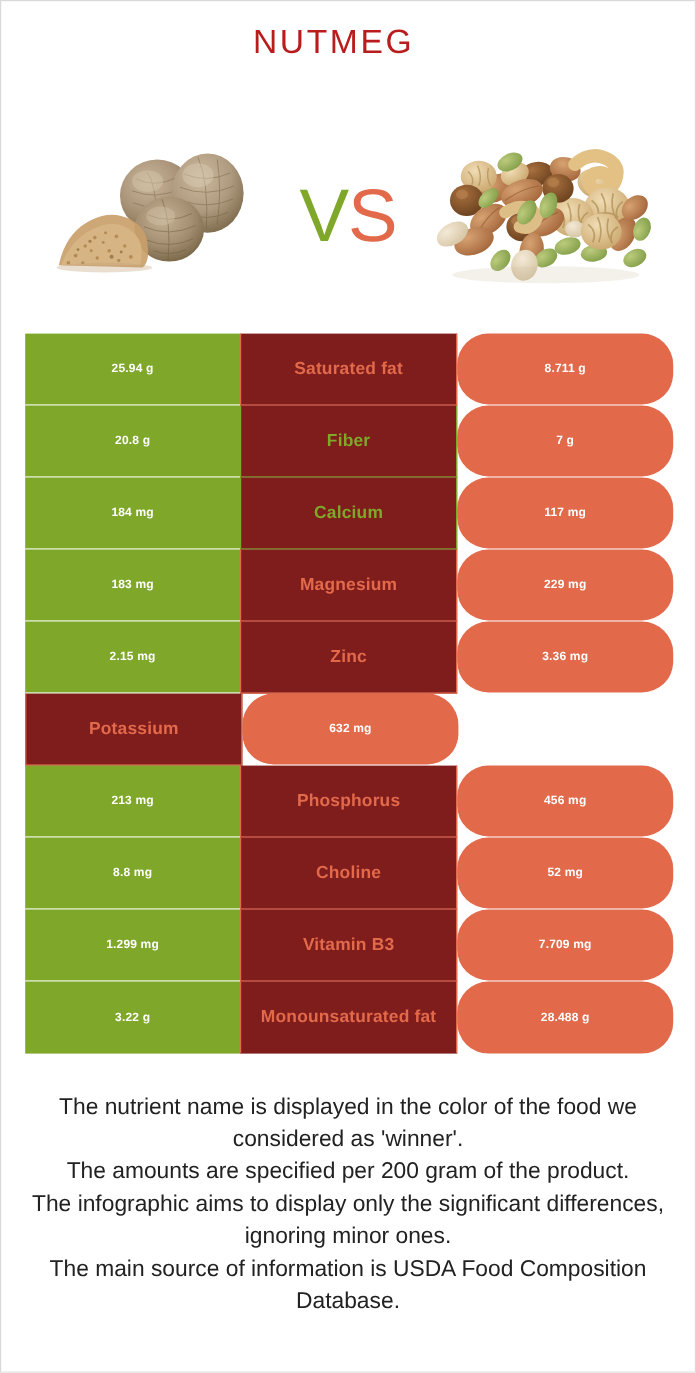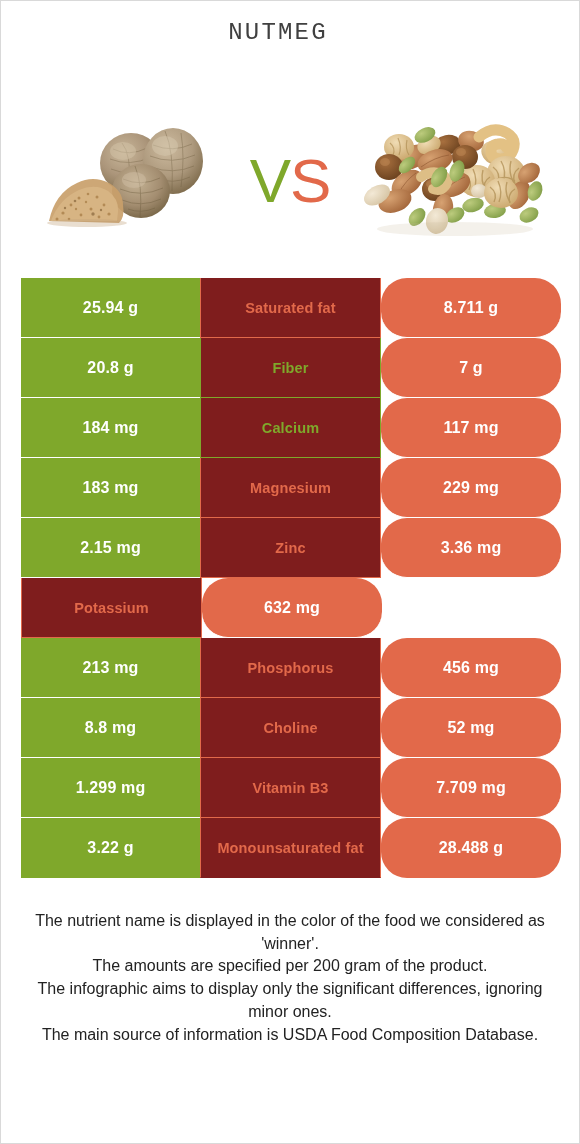--- a/index.html
+++ b/index.html
@@ -27,26 +27,26 @@
   
   .header {
     display: flex;
     align-items: flex-start;
     padding: 18px 0 0 0;
     height: 44px;
   }
   .header-title {
     flex: 1;
     text-align: center;
-    font-size: 24px;
+    font-size: 28px;
     font-weight: 300;
     letter-spacing: 2.2px;
-    color: #404040;
+    color: #b91c1c;
     text-transform: uppercase;
-    font-family: Liberation Mono, monospace;
+    font-family: Liberation Sans, sans-serif;
     white-space: nowrap;
   }
   .header-title.left  { padding-right: 24px; }
   .header-title.right { padding-left: 14px; }
 
   
   .hero {
     position: relative;
     height: 215px;
     display: flex;
@@ -85,21 +85,21 @@
   .row {
     display: flex;
     height: 60px;
     align-items: stretch;
   }
   .cell {
     display: flex;
     align-items: center;
     justify-content: center;
     box-sizing: border-box;
-    font-size: 16px;
+    font-size: 10px;
     font-weight: 600;
     letter-spacing: 0.15px;
   }
   .cell-left {
     width: 179px;
     background: #7fa82b;
     color: #ffffff;
     border-bottom: 1px solid #ffffff;
   }
   .cell-right {
@@ -126,21 +126,21 @@
   .win-orange { color: #e2694a; }
   .mid-green { border-color: #7fa82b; }
   .mid-orange { border-color: #e2694a; }
   .row:last-child .cell-mid { border-bottom-color: transparent; }
 
   
   .footer {
     margin-top: 32px;
     padding: 0 24px;
     text-align: center;
-    font-size: 16px;
+    font-size: 19px;
     line-height: 1.42;
     color: #222222;
     font-family: "Liberation Sans", sans-serif;
   }
   .footer-line { display: block; }
 </style>
 </head>
 <body>
 
 <div class="page">

